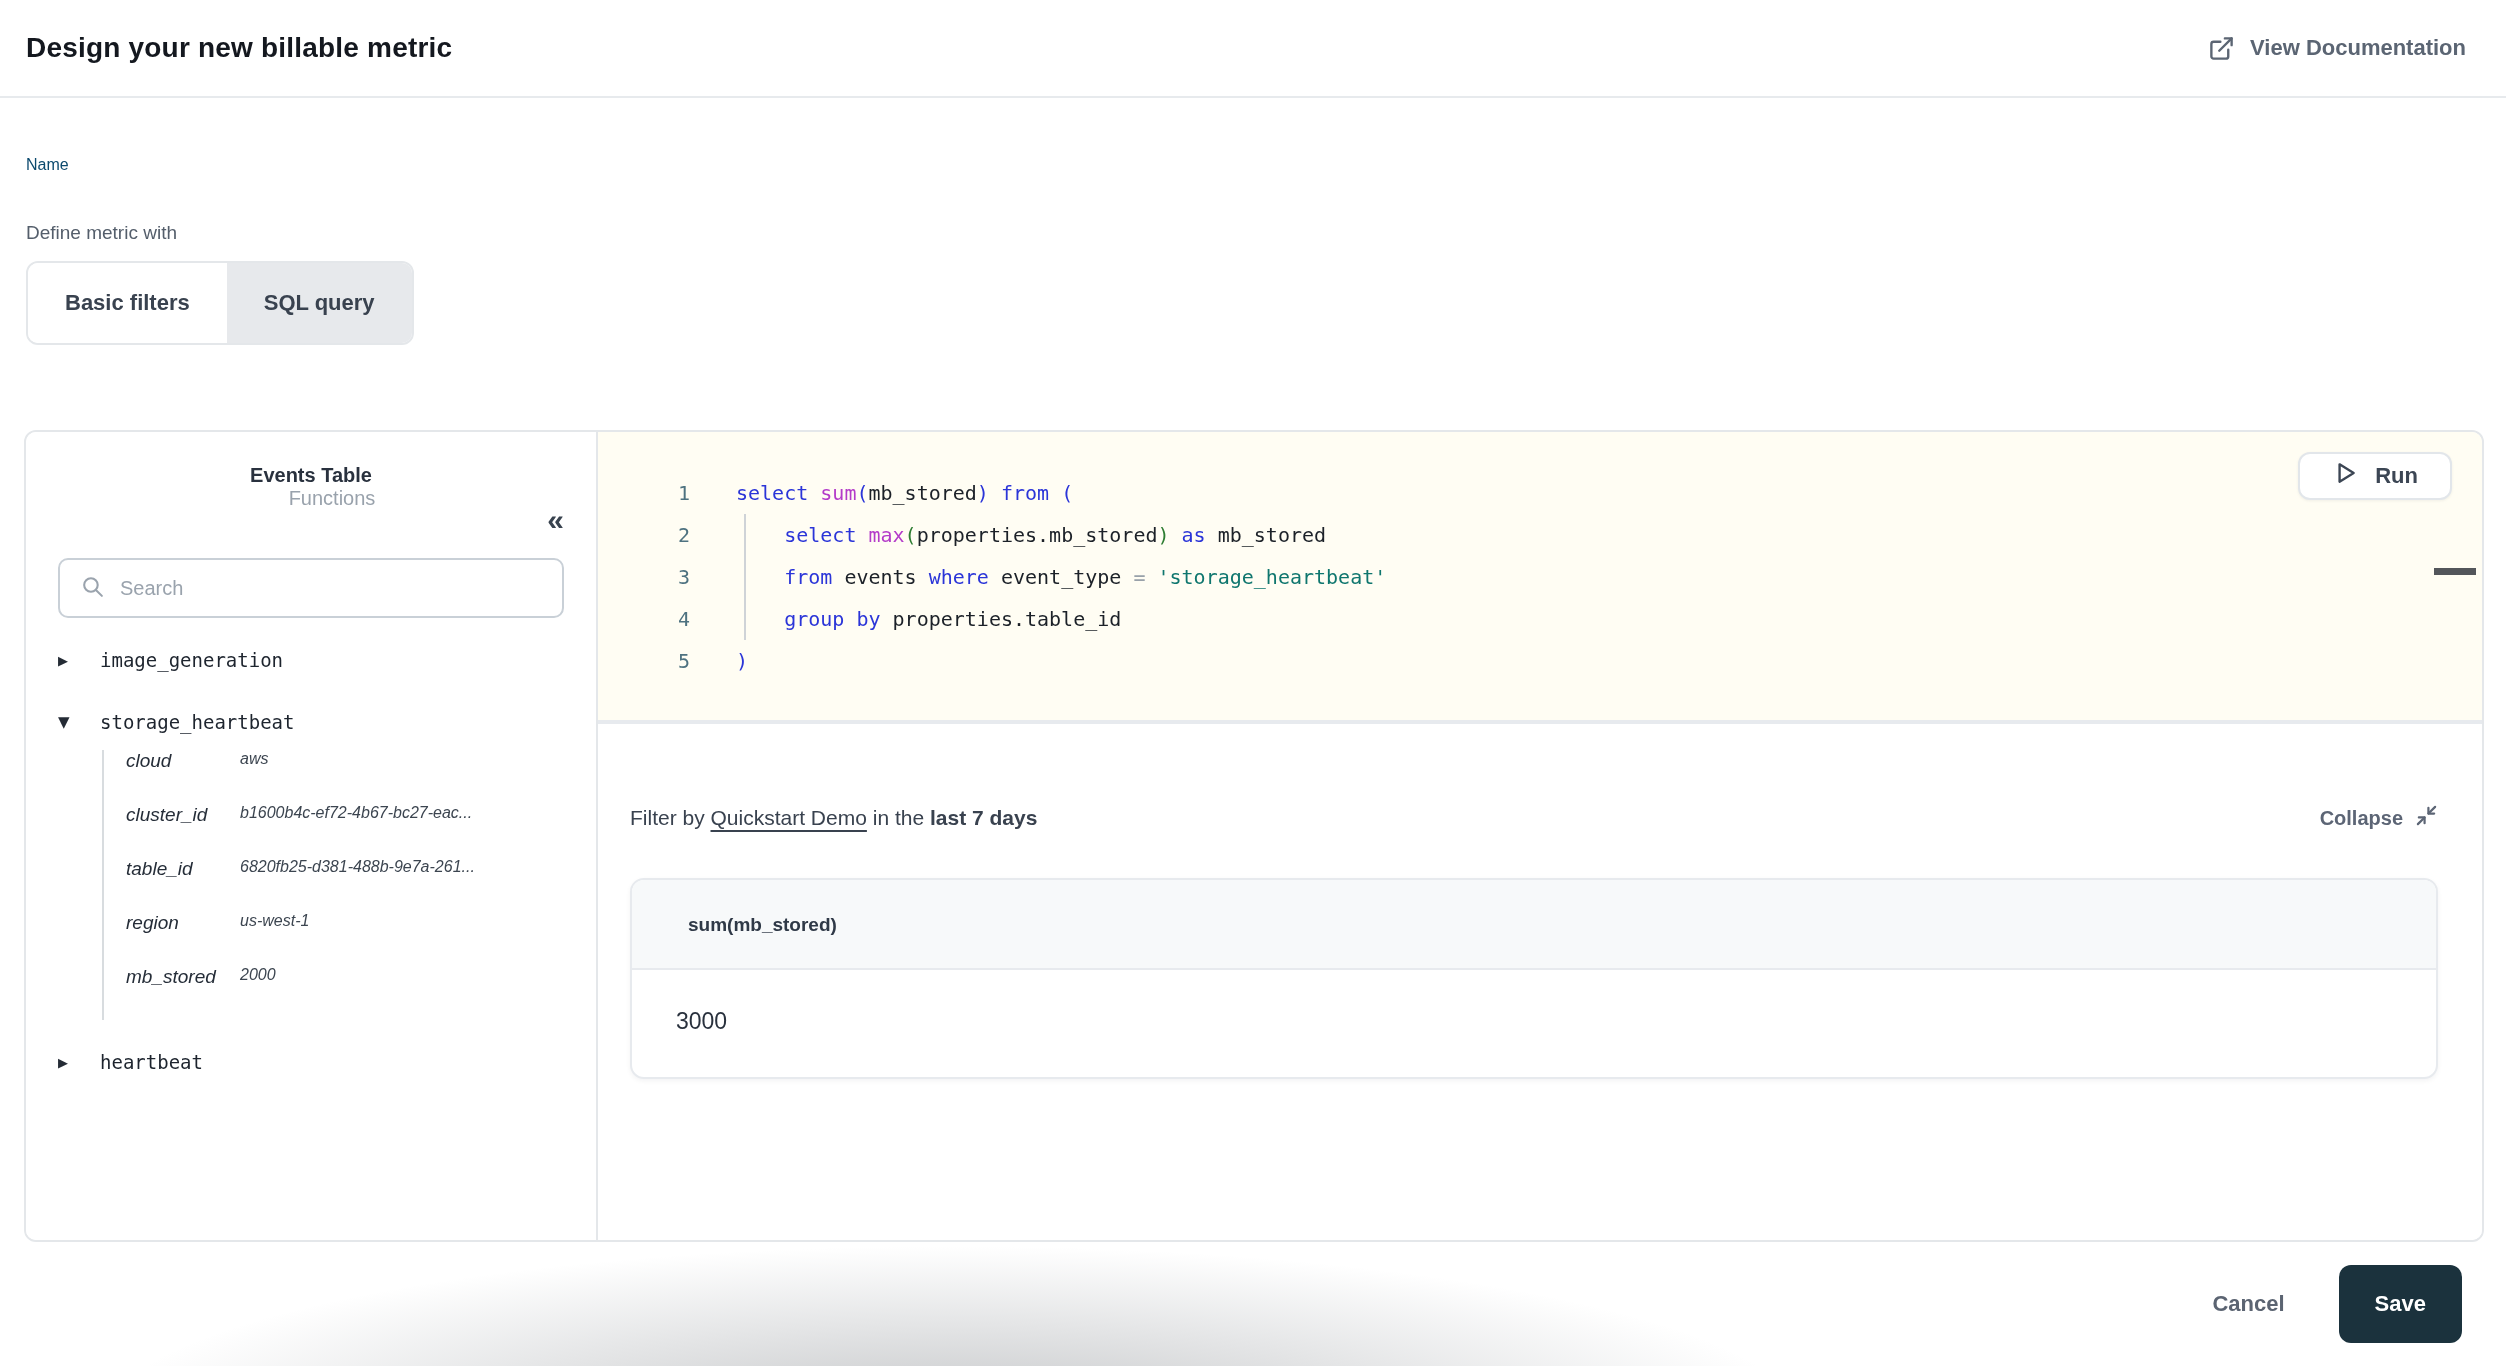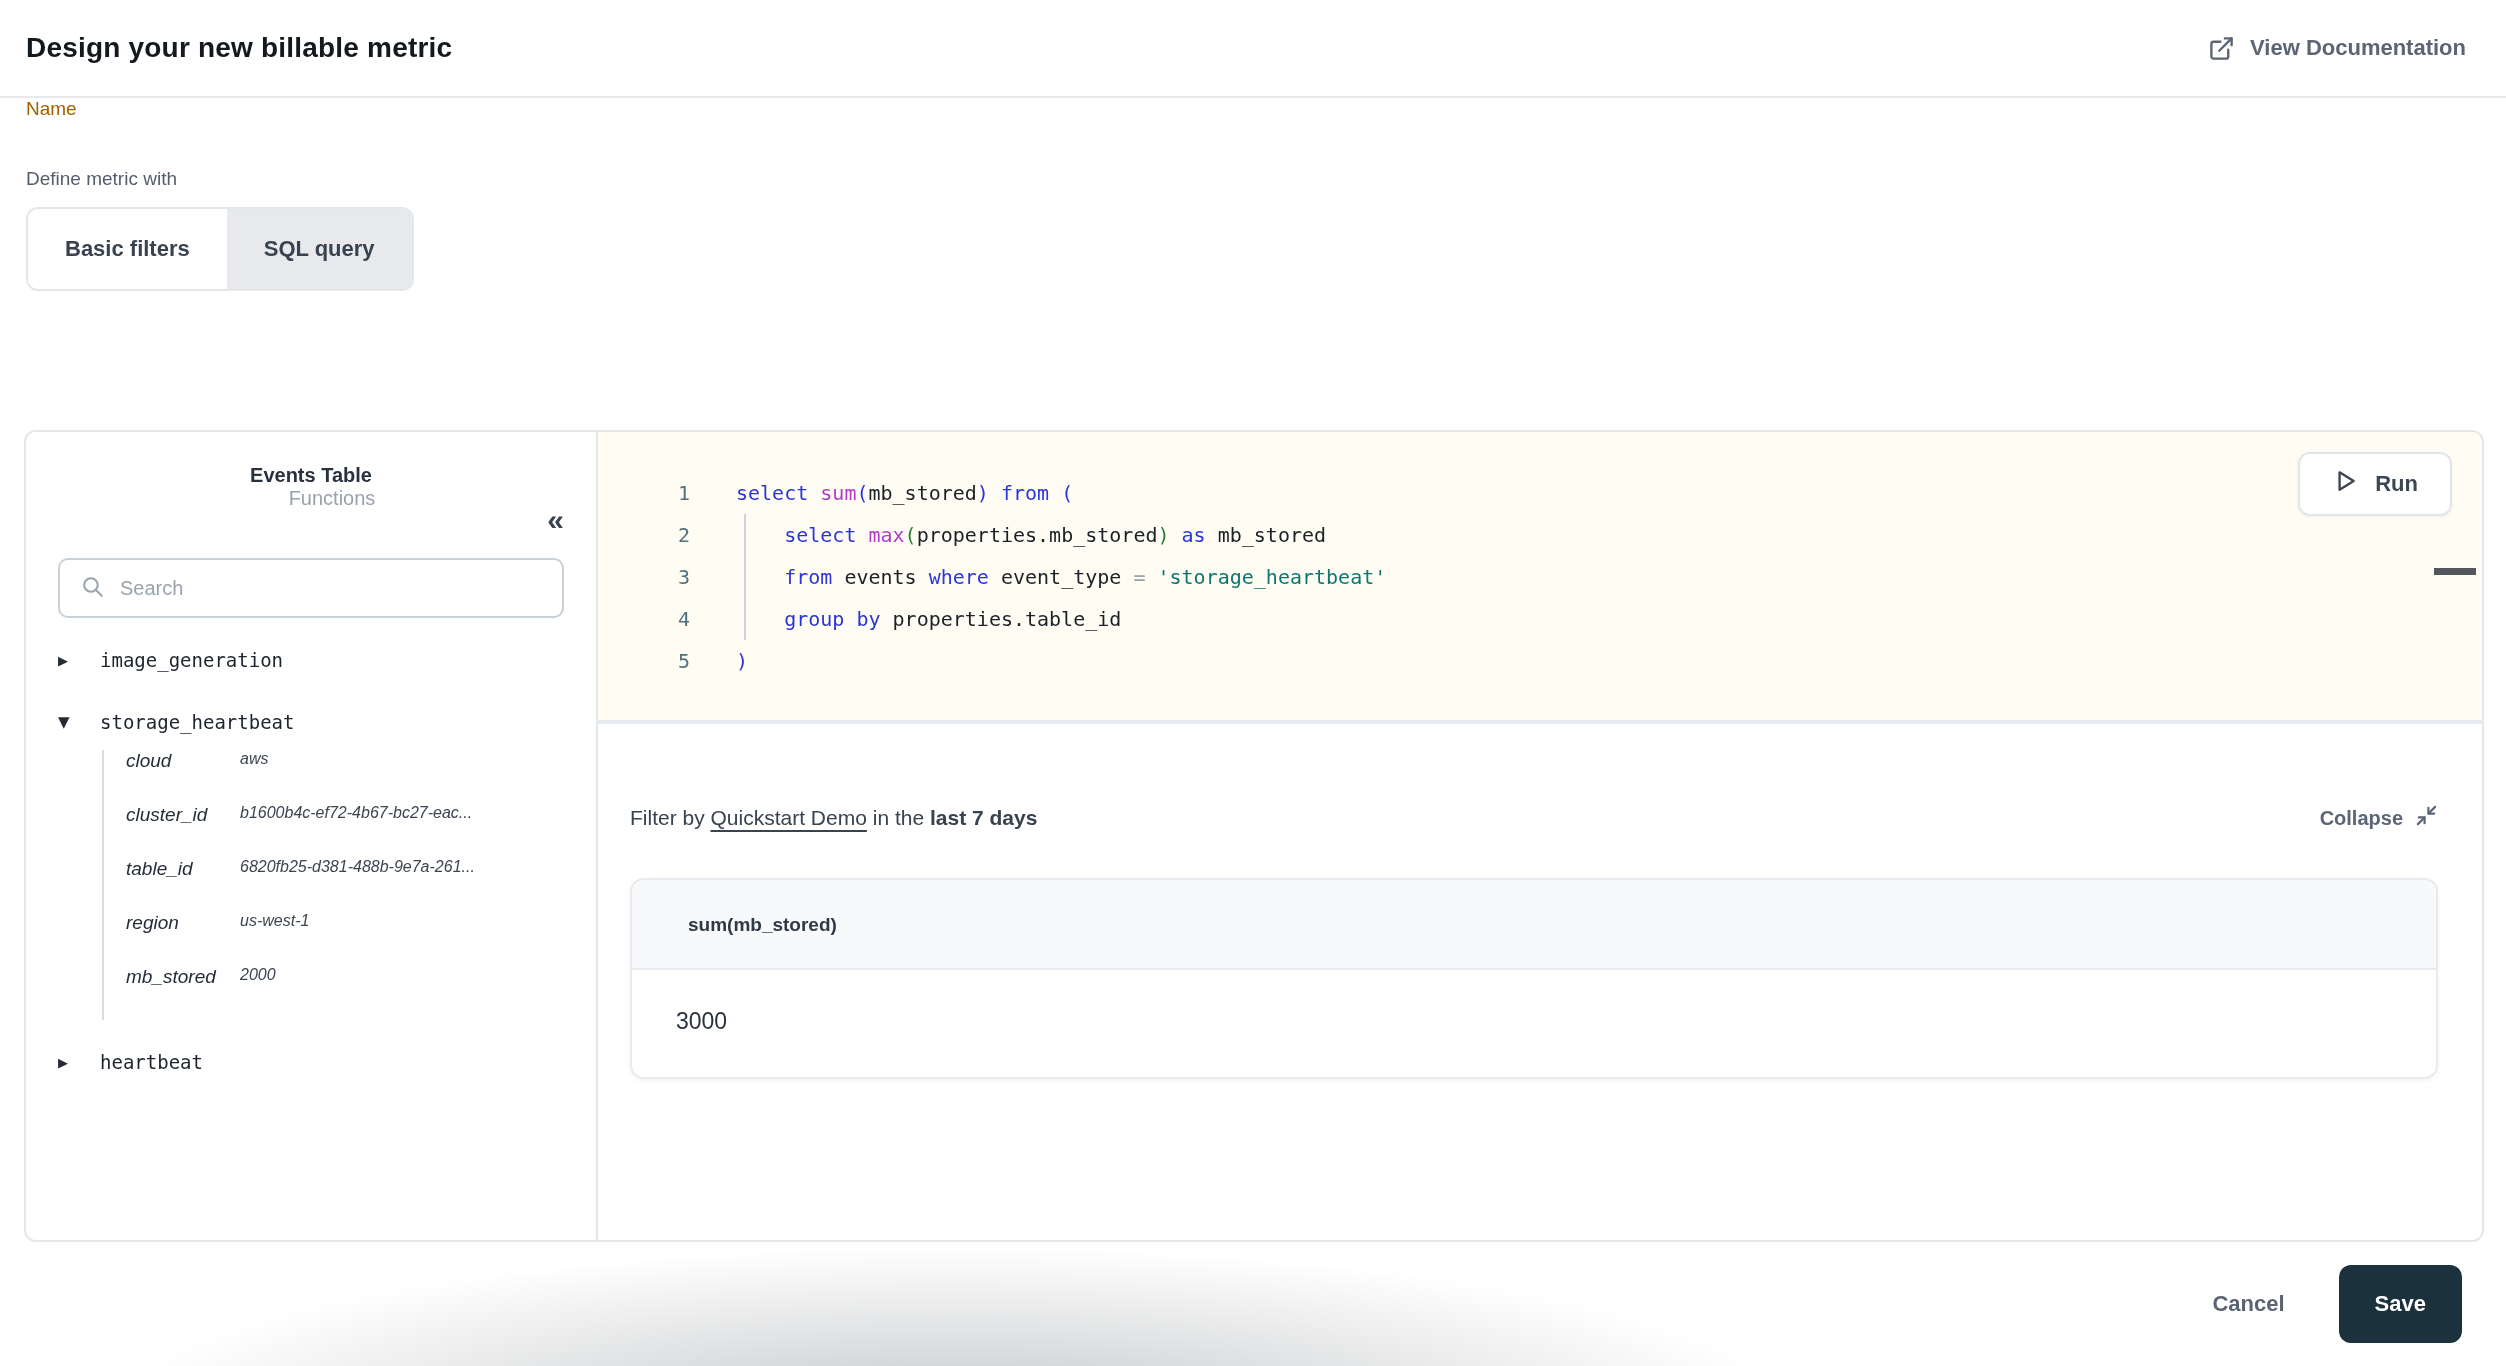--- a/index.html
+++ b/index.html
@@ -19,21 +19,21 @@
     padding: 0 40px 0 26px;
     border-bottom: 2px solid #e7eaed;
     background:#fff; z-index:4;
   }
   .page-title { font-size:28px; font-weight:700; color:#14181f; letter-spacing:.2px; }
   .doc-link { display:flex; align-items:center; gap:15px; color:#5b6573; font-size:22px; font-weight:700; cursor:pointer; }
   .doc-link svg { display:block; }
 
   
   .form-area { position:absolute; top:98px; left:26px; z-index:3; }
-  .field-label { font-size:19px; color:#a16207; }
+  .field-label { margin-top:58px; font-size:16px; color:#0c4a6e; }
   .name-input {
     margin-top:17px; width:702px; height:60px;
     border:2px solid #c7ced6; border-radius:9px;
     font-size:21px; color:#1a2028; padding:0 27px;
     font-family:"Liberation Sans",sans-serif; outline:none; display:block; background:#fff;
   }
   .define-label { margin-top:48px; font-size:19px; color:#545e6b; }
   .segmented {
     margin-top:17px; display:inline-flex;
     border:2px solid #e4e7ea; border-radius:12px; overflow:hidden; background:#fff;
@@ -89,21 +89,21 @@
   .ct { margin-left:46px; white-space:pre; position:relative; color:#1c2128; }
   .code-line.ind .ct::before { content:""; position:absolute; left:8px; top:0; bottom:0; border-left:2px solid #cfd3d7; }
   .tk-kw  { color:#2b35d8; }
   .tk-fn  { color:#b43bc9; }
   .tk-id  { color:#1c2128; }
   .tk-p1  { color:#2b35d8; }
   .tk-p2  { color:#2e7d32; }
   .tk-str { color:#0f766e;margin-top:27px; }
   .tk-op  { color:#99a1a9; }
   .run-button {
-    position:absolute; top:20px; right:30px; height:64px; padding:0 32px;
+    position:absolute; top:20px; right:30px; height:48px; padding:0 32px;
     background:#fff; border:2px solid #e2e6ea; border-radius:12px;
     display:flex; align-items:center; gap:17px;
     font-size:22px; font-weight:700; color:#3c4654; cursor:pointer;
     box-shadow:0 1px 3px rgba(16,24,40,.06);
   }
   .dash-marker { position:absolute; top:136px; right:6px; width:42px; height:7px; background:#53565a; }
 
   
   .results-area { flex:1; background:#fff; padding:40px 44px 0 32px; }
   .filter-row { display:flex; align-items:center; justify-content:space-between; font-size:21px; color:#39424f;margin-top:40px; }

